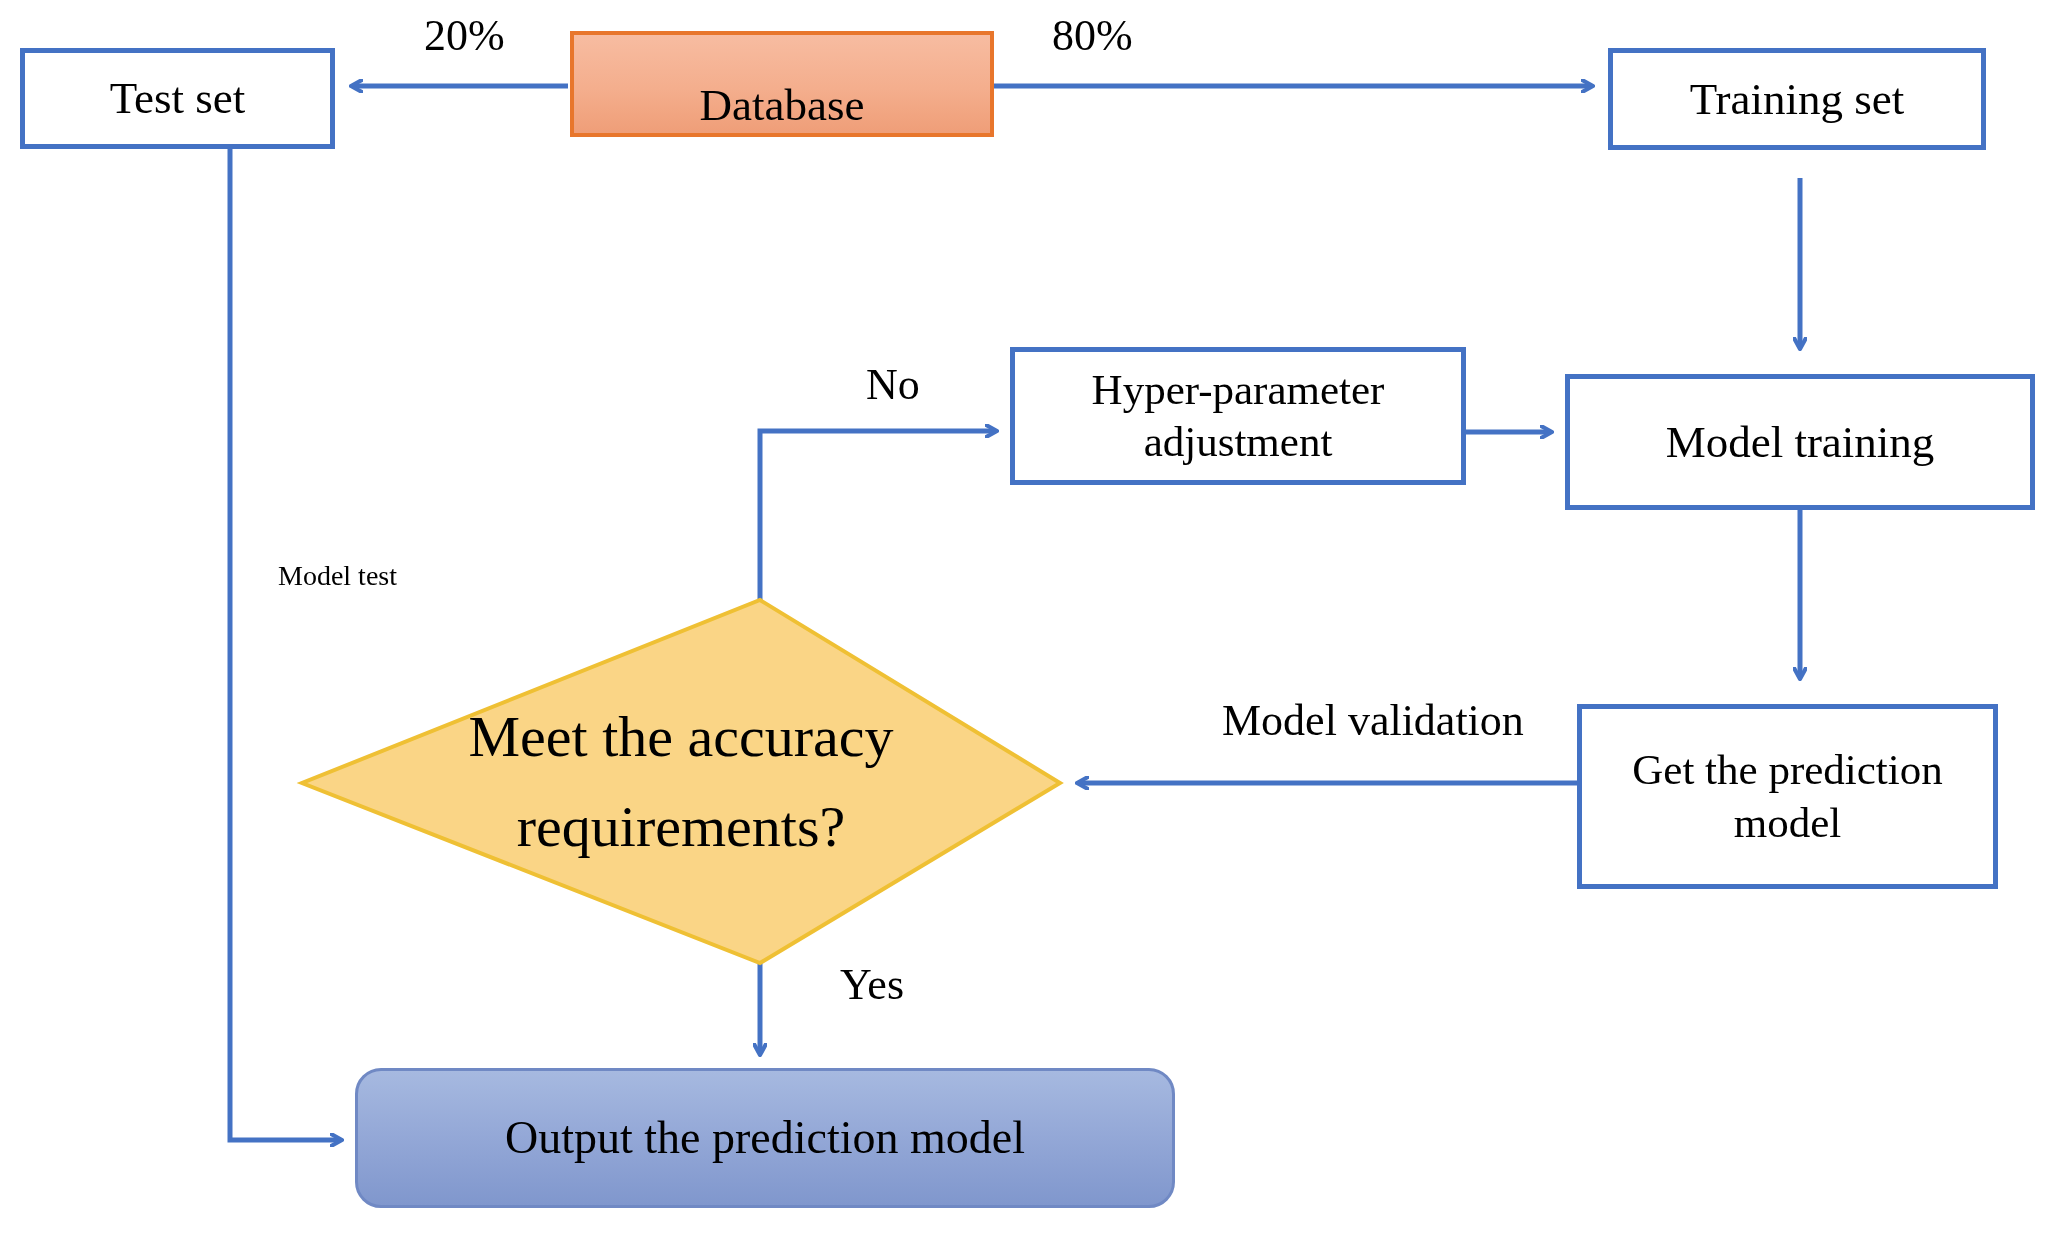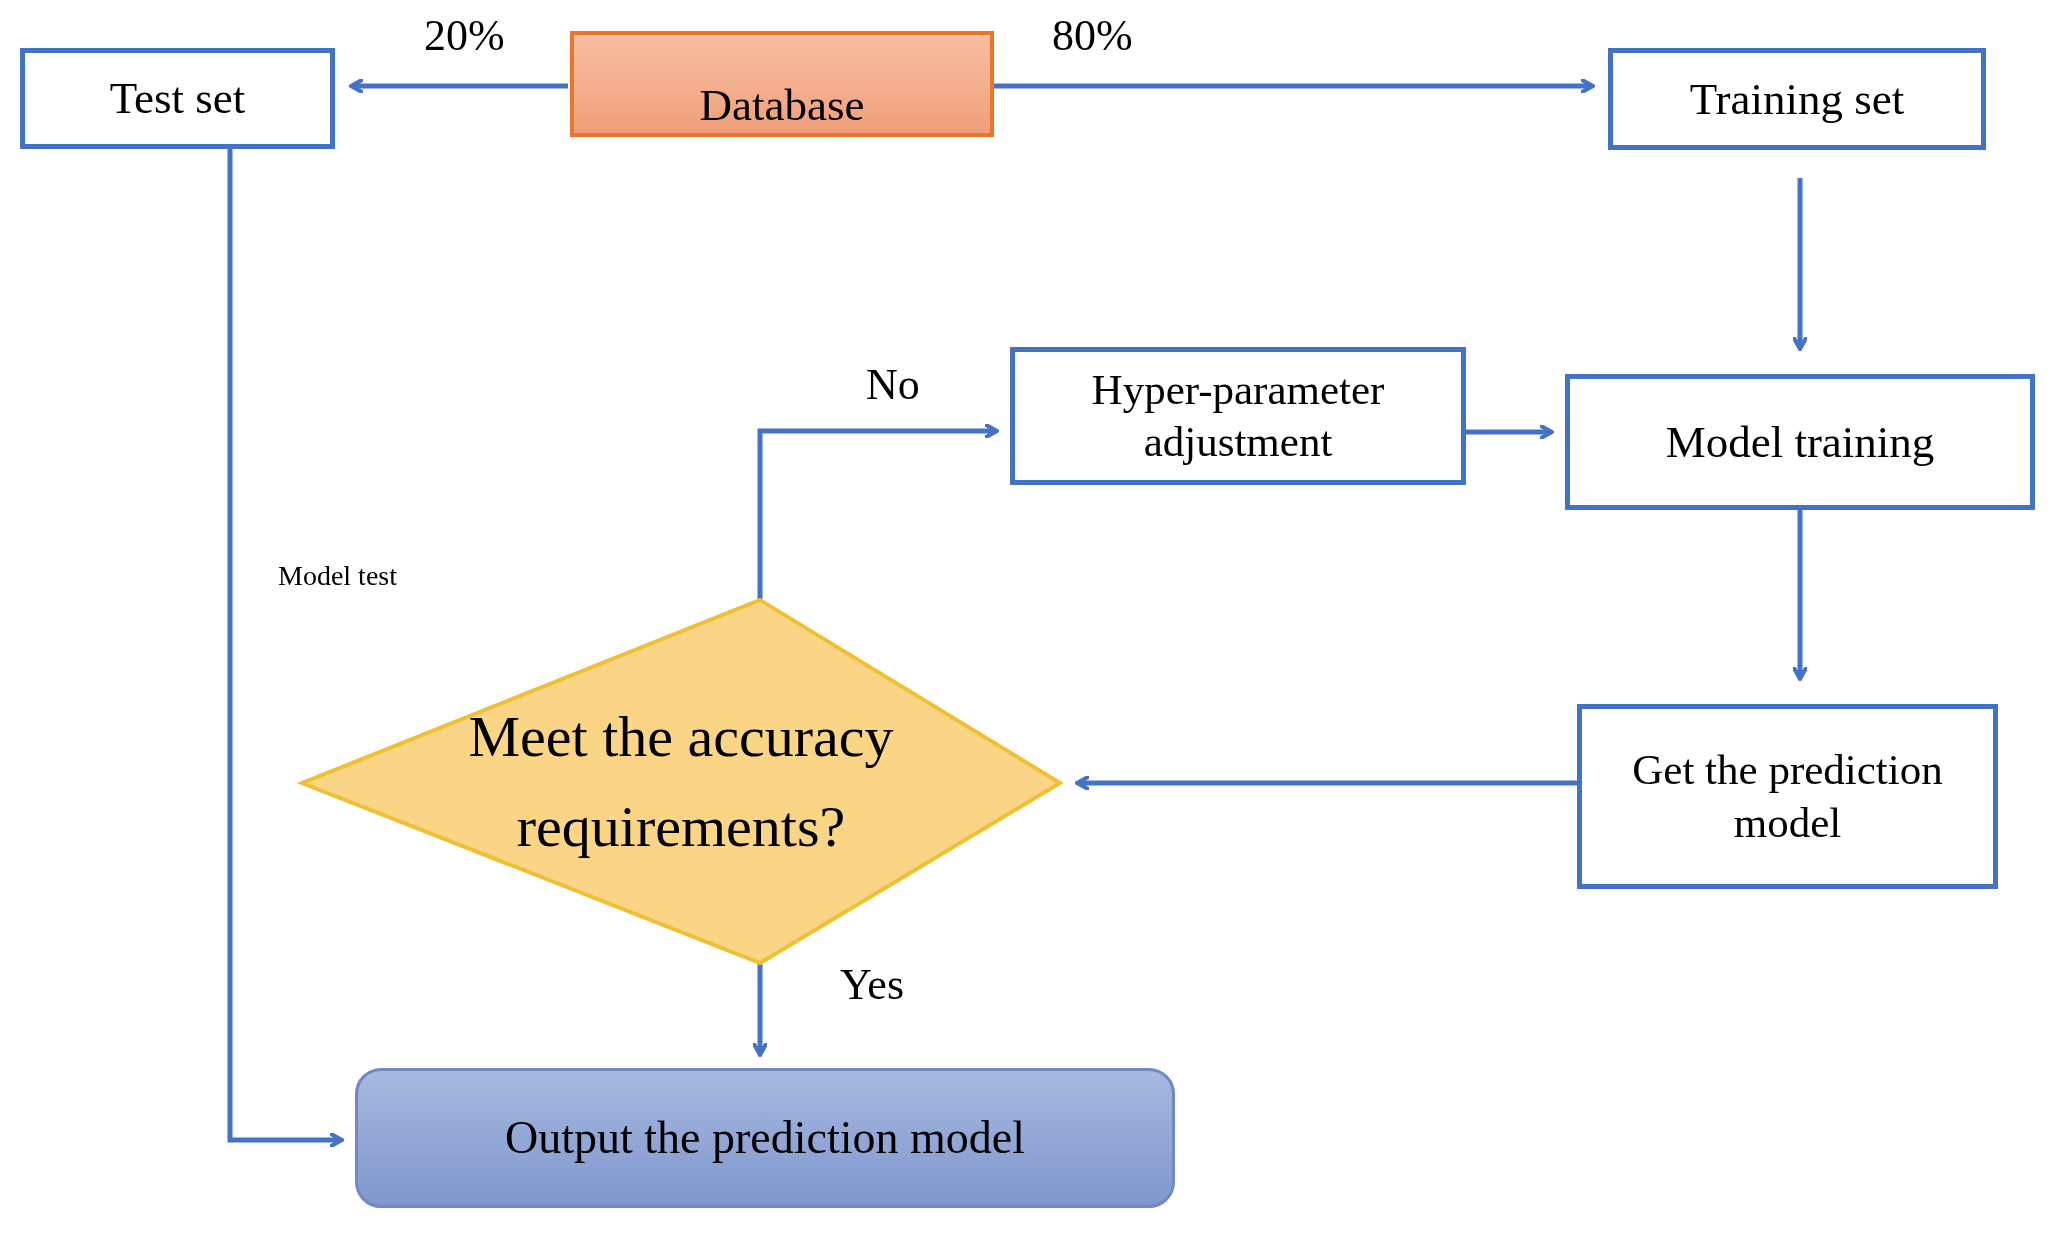--- a/index.html
+++ b/index.html
@@ -167,14 +167,15 @@
   <div class="edge-label" style="left:424px; top:14px; font-size:44px;">20%</div>
 
   <div class="edge-label" style="left:1052px; top:14px; font-size:44px;">80%</div>
 
   <div class="edge-label" style="left:866px; top:363px; font-size:44px;">No</div>
 
   <div class="edge-label" style="left: 840px; top: 963px; font-size: 44px;">Yes</div>
 
   <div class="edge-label" style="left:254px; top:562px; font-size:28px;margin-left:24px;">Model test</div>
 
+  <div class="edge-label" style="left:1222px; top:699px; font-size:44px;">Model validation</div>
 
 </div>
 
 </body></html>

